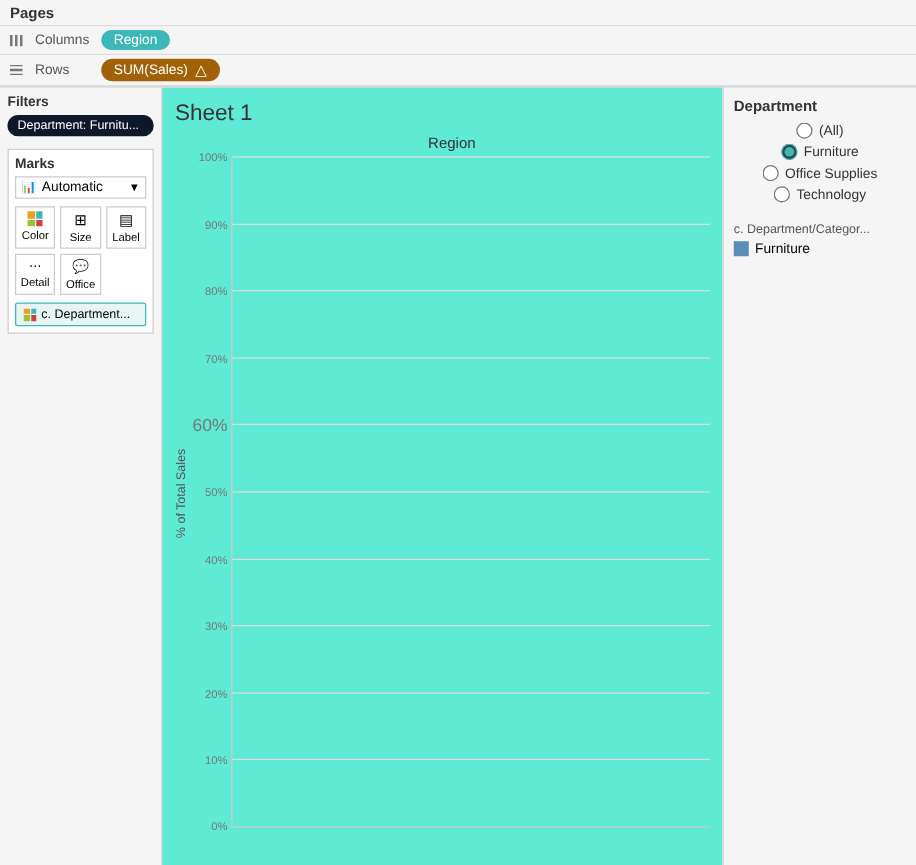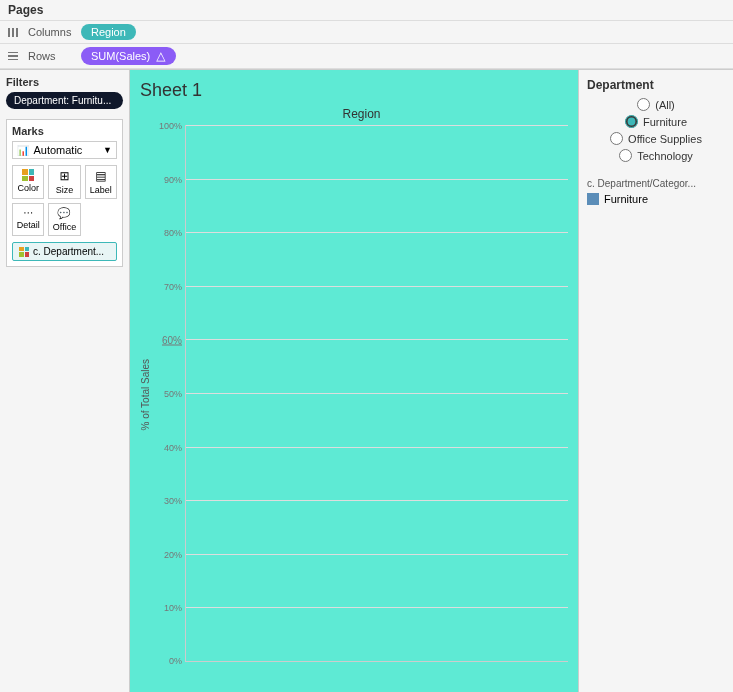--- a/index.html
+++ b/index.html
@@ -1,20 +1,20 @@
 <!DOCTYPE html>
 <html><head>
   <meta charset="utf-8">
   <style>
     * { box-sizing: border-box; margin: 0; padding: 0; }
     body { font-family: Arial, sans-serif; font-size: 12px; background: #f0f0f0; width: 733px; height: 692px; overflow: hidden; }
 
     .app-container { display: flex; flex-direction: column; height: 692px; width: 733px; background: #e8e8e8; }
     .pill { background: #3db8b8; color: white; border-radius: 12px; padding: 2px 10px; font-size: 11px; display: flex; align-items: center; gap: 4px; }
-    .pill-delta { background: #8b5cf6; color: white; border-radius: 12px; padding: 2px 10px; font-size: 11px; display: flex; align-items: center; gap: 6px; }
+    .pill-delta { background: #a16207; color: white; border-radius: 12px; padding: 2px 10px; font-size: 11px; display: flex; align-items: center; gap: 6px; }
 
     
     .main-layout { display: flex; flex: 1; overflow: hidden; }
 
     
     .left-sidebar { width: 130px; background: #f5f5f5; border-right: 1px solid #ccc; padding: 6px; display: flex; flex-direction: column; gap: 10px; }
 
     .sidebar-section-title { font-size: 11px; color: #333; font-weight: bold; margin-bottom: 4px; }
 
     .filter-pill { background: #0f172a; color: white; border-radius: 12px; padding: 3px 8px; font-size: 10px; cursor: pointer; white-space: nowrap; overflow: hidden; text-overflow: ellipsis; max-width: 120px; }
@@ -165,21 +165,21 @@
               <div style="position:absolute;top:10%;left:0;right:0;border-top:1px solid #ddd;">
                 <span style="position:absolute;right:calc(100% + 4px);font-size:9px;color:#777;transform:translateY(-50%);">90%</span>
               </div>
               <div style="position:absolute;top:20%;left:0;right:0;border-top:1px solid #ddd;">
                 <span style="position:absolute;right:calc(100% + 4px);font-size:9px;color:#777;transform:translateY(-50%);margin-left:24px;">80%</span>
               </div>
               <div style="position:absolute;top:30%;left:0;right:0;border-top:1px solid #ddd;">
                 <span style="position:absolute;right:calc(100% + 4px);font-size:9px;color:#777;transform:translateY(-50%);">70%</span>
               </div>
               <div style="position:absolute;top:40%;left:0;right:0;border-top:1px solid #ddd;">
-                <span style="position:absolute;right:calc(100% + 4px);font-size:10px;color:#777;transform:translateY(-50%);text-decoration:underline;">60%</span>
+                <span style="position:absolute;right:calc(100% + 4px);font-size:14px;color:#777;transform:translateY(-50%);">60%</span>
               </div>
               <div style="position:absolute;top:50%;left:0;right:0;border-top:1px solid #ddd;">
                 <span style="position:absolute;right:calc(100% + 4px);font-size:9px;color:#777;transform:translateY(-50%);">50%</span>
               </div>
               <div style="position:absolute;top:60%;left:0;right:0;border-top:1px solid #ddd;">
                 <span style="position:absolute;right:calc(100% + 4px);font-size:9px;color:#777;transform:translateY(-50%);">40%</span>
               </div>
               <div style="position:absolute;top:70%;left:0;right:0;border-top:1px solid #ddd;">
                 <span style="position:absolute;right:calc(100% + 4px);font-size:9px;color:#777;transform:translateY(-50%);">30%</span>
               </div>

